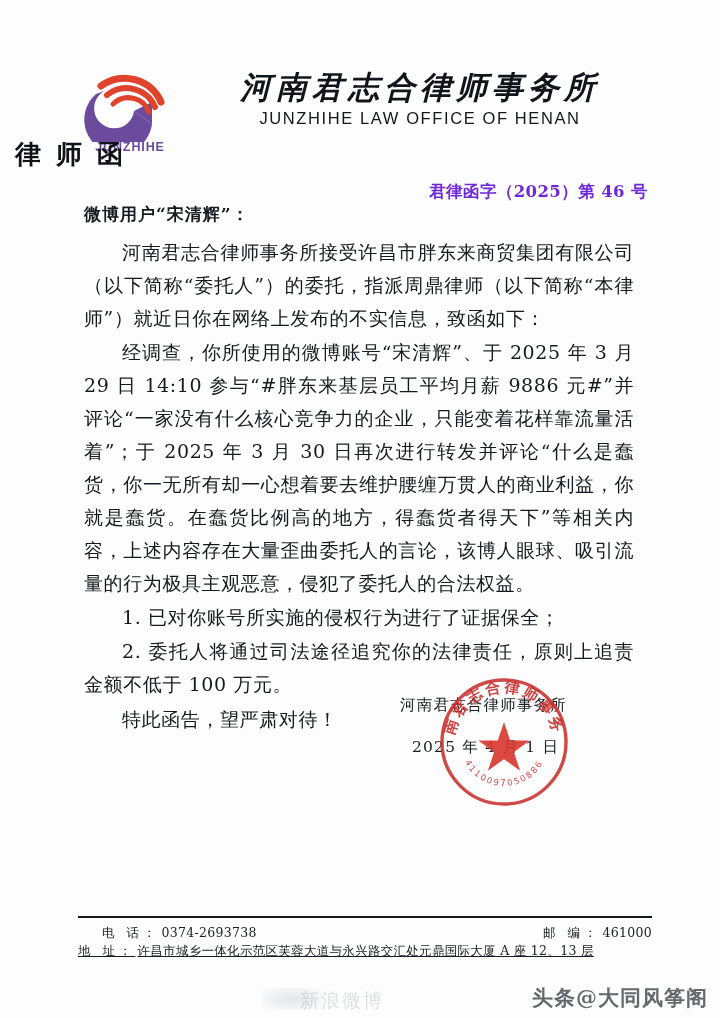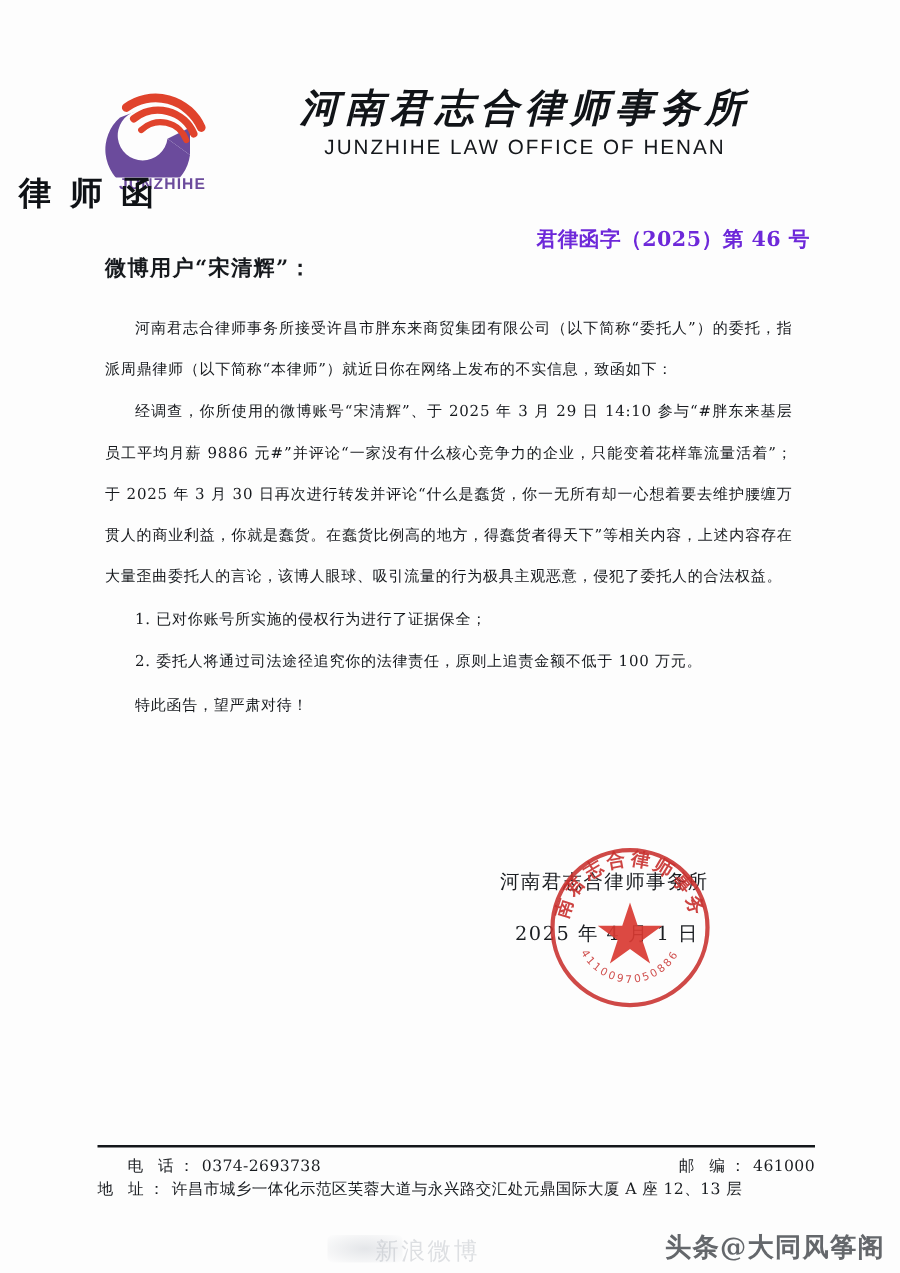--- a/index.html
+++ b/index.html
@@ -111,25 +111,25 @@
     right: 70px;
     top: 203px;
     font-family: "DejaVu Serif", "Liberation Serif", serif;
     color: #16191d;
   }
 
   .addressee {
     font-size: 17px;
     font-weight: 700;
     letter-spacing: 1px;
-    margin-bottom: 20px;
+    margin-bottom: 10px;
   }
 
   .para {
-    font-size: 12px;
+    font-size: 19px;
     line-height: 33px;
     text-align: justify;
     text-indent: 2em;
     letter-spacing: 0.6px;
     margin: 0 16px 1px 0;
   }
   .para.item {
     text-indent: 2em;
   }
   .para.closing {
@@ -196,20 +196,21 @@
   }
   .footer-left, .footer-right { display: flex; align-items: baseline; }
   .footer-addr {
     display: flex;
     align-items: baseline;
     font-family: "DejaVu Serif", "Liberation Serif", serif;
     font-size: 12.5px;
     color: #191c20;
     letter-spacing: 0.3px;
     line-height: 18px;
+    text-decoration: underline;
   }
 
   
   .wm-right {
     position: absolute;
     right: 12px;
     bottom: 6px;
     font-family: "DejaVu Serif", "Liberation Serif", serif;
     font-size: 21px;
     font-weight: 700;

